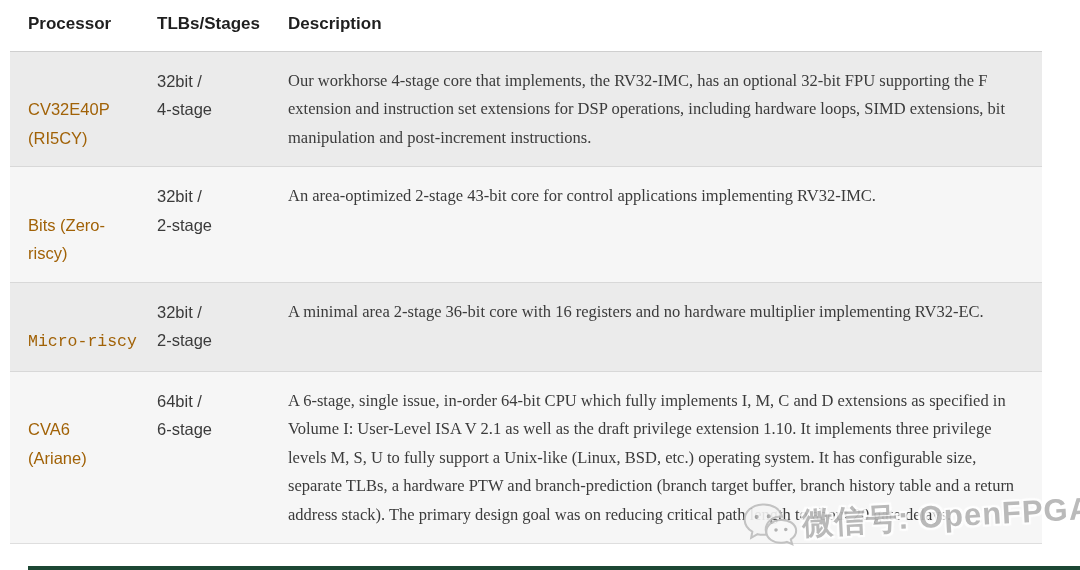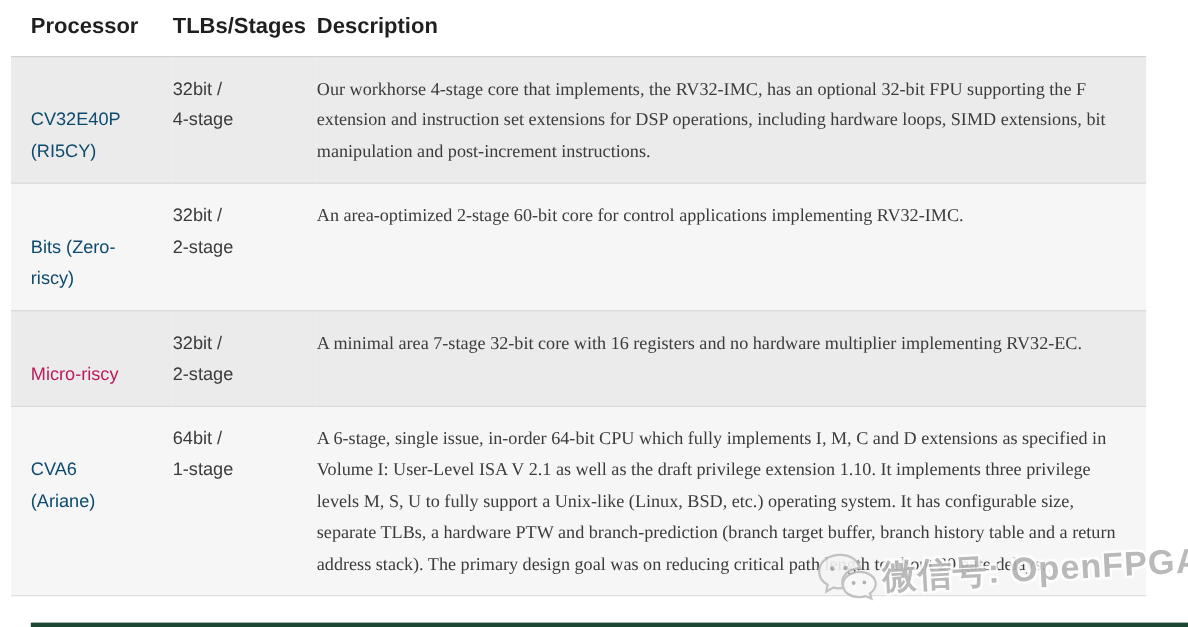--- a/index.html
+++ b/index.html
@@ -21,21 +21,21 @@
     line-height: 28.5px;
     color: #3b3b3b;
   }
   col.c1 { width: 147px; }
   col.c2 { width: 131px; }
   col.c3 { width: 754px; }
 
   thead th {
     text-align: left;
     font-weight: bold;
-    font-size: 20px;
+    font-size: 17px;
     color: #1f1f1f;
     background: #ffffff;
     padding: 10px 0 12px 0;
     border-bottom: 1px solid #cfcfcf;
     vertical-align: middle;
   }
   thead th.first { padding-left: 18px; }
 
   tbody tr { border-top: 1px solid #d8d8d8; }
   tbody tr:last-child { border-bottom: 1px solid #dedede; }
@@ -43,22 +43,22 @@
   tbody tr.even { background: #f6f6f6; }
 
   tbody td {
     vertical-align: top;
     padding: 15px 0 14px 0;
   }
   tbody td.proc-cell { padding-left: 18px; white-space: pre-line; }
   tbody td.bits-cell { white-space: pre-line; }
   tbody td.desc-cell { padding-right: 10px; font-family: Liberation Serif, serif; }
 
-  .green-link { color: #0c4a6e; cursor: pointer; text-decoration: none; }
-  .plain-name { color: #be185d; }
+  .green-link { color: #a16207; cursor: pointer; text-decoration: none; }
+  .plain-name { color: #a16207; font-family: Liberation Mono, monospace; }
 
   
   .watermark {
     position: absolute;
     left: 742px;
     top: 492px;
     display: flex;
     align-items: center;
     gap: 4px;
     transform: rotate(-3deg);
@@ -114,37 +114,37 @@
 4-stage</td>
         <td class="desc-cell">Our workhorse 4-stage core that implements, the RV32-IMC, has an optional 32-bit FPU supporting the F extension and instruction set extensions for DSP operations, including hardware loops, SIMD extensions, bit manipulation and post-increment instructions.</td>
       </tr>
       <tr class="even">
         <td class="proc-cell">
           <a class="green-link">Bits (Zero-
 riscy)</a>
         </td>
         <td class="bits-cell">32bit /
 2-stage</td>
-        <td class="desc-cell">An area-optimized 2-stage 60-bit core for control applications implementing RV32-IMC.</td>
+        <td class="desc-cell">An area-optimized 2-stage 43-bit core for control applications implementing RV32-IMC.</td>
       </tr>
       <tr class="odd">
         <td class="proc-cell">
           <span class="plain-name">Micro-riscy</span>
         </td>
         <td class="bits-cell">32bit /
 2-stage</td>
-        <td class="desc-cell">A minimal area 7-stage 32-bit core with 16 registers and no hardware multiplier implementing RV32-EC.</td>
+        <td class="desc-cell">A minimal area 2-stage 36-bit core with 16 registers and no hardware multiplier implementing RV32-EC.</td>
       </tr>
       <tr class="even">
         <td class="proc-cell">
           <a class="green-link">CVA6
 (Ariane)</a>
         </td>
         <td class="bits-cell">64bit /
-1-stage</td>
+6-stage</td>
         <td class="desc-cell">A 6-stage, single issue, in-order 64-bit CPU which fully implements I, M, C and D extensions as specified in Volume I: User-Level ISA V 2.1 as well as the draft privilege extension 1.10. It implements three privilege levels M, S, U to fully support a Unix-like (Linux, BSD, etc.) operating system. It has configurable size, separate TLBs, a hardware PTW and branch-prediction (branch target buffer, branch history table and a return address stack). The primary design goal was on reducing critical path length to about 20 gate delays.</td>
       </tr>
     </tbody>
   </table>
 
   <div class="watermark">
     <span class="wm-icon">
       <svg width="56" height="48" viewBox="0 0 60 50">
 
         <path d="M23 4 C11 4 3 11 3 20 c0 5 3 9.5 7.5 12.5 L9 39 l7-3.5 c2.2 0.6 4.6 1 7 1 1 0 2-.06 3-.2 -0.6-1.4-1-3-1-4.6 0-7.8 7.4-13.7 16-13.7 0.8 0 1.6 0.05 2.4 0.15 C41.6 9.6 33.3 4 23 4 Z" fill="#f4f4f4" stroke="#bdbdbd" stroke-width="2.2"></path>

